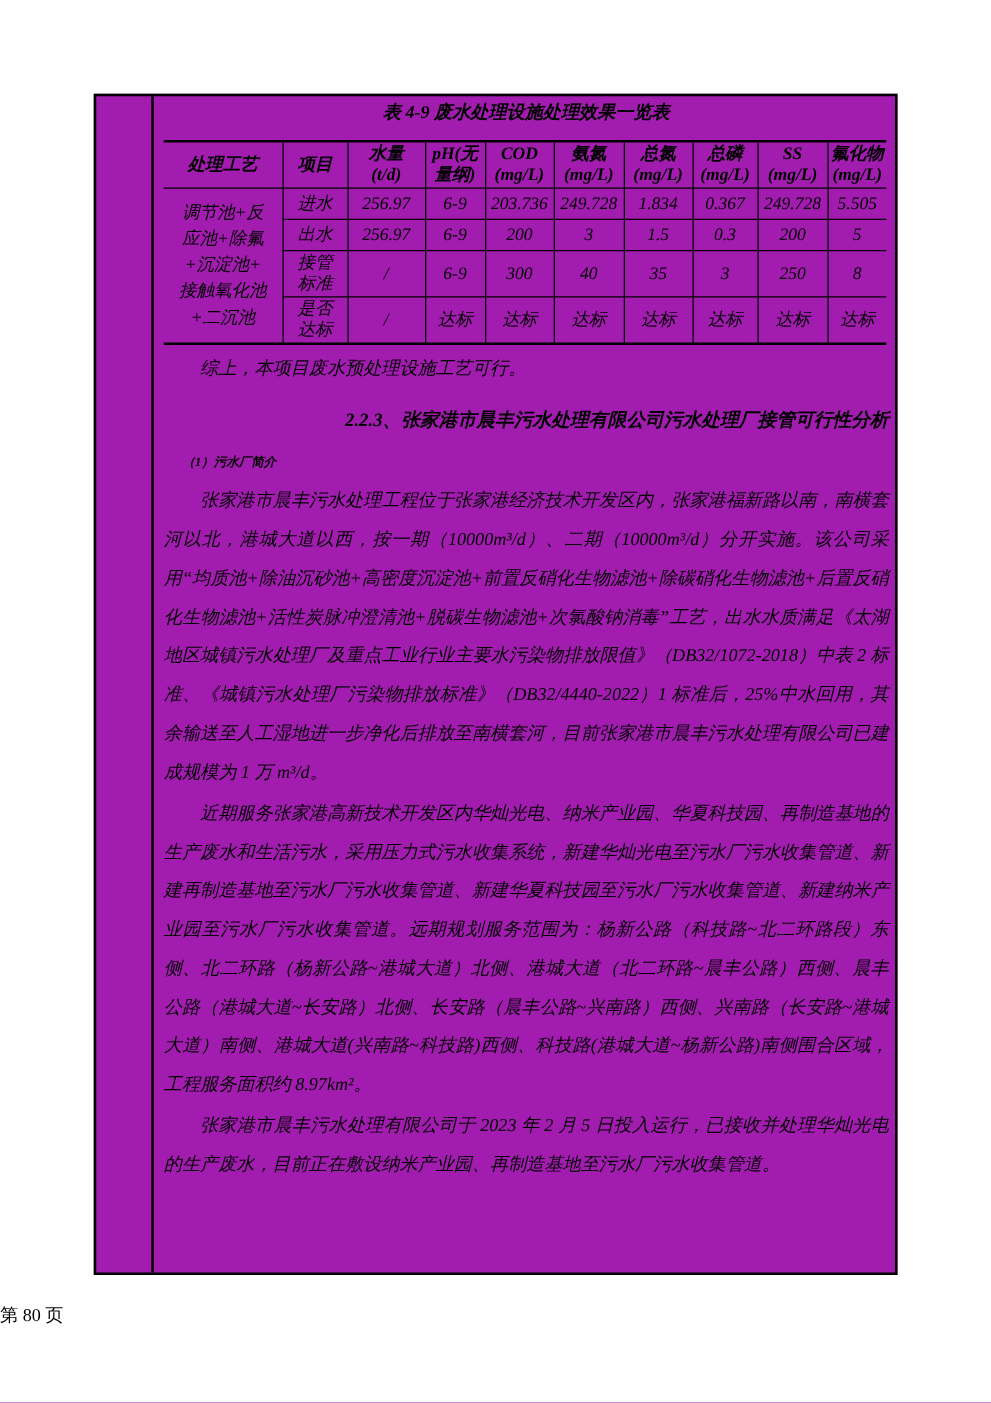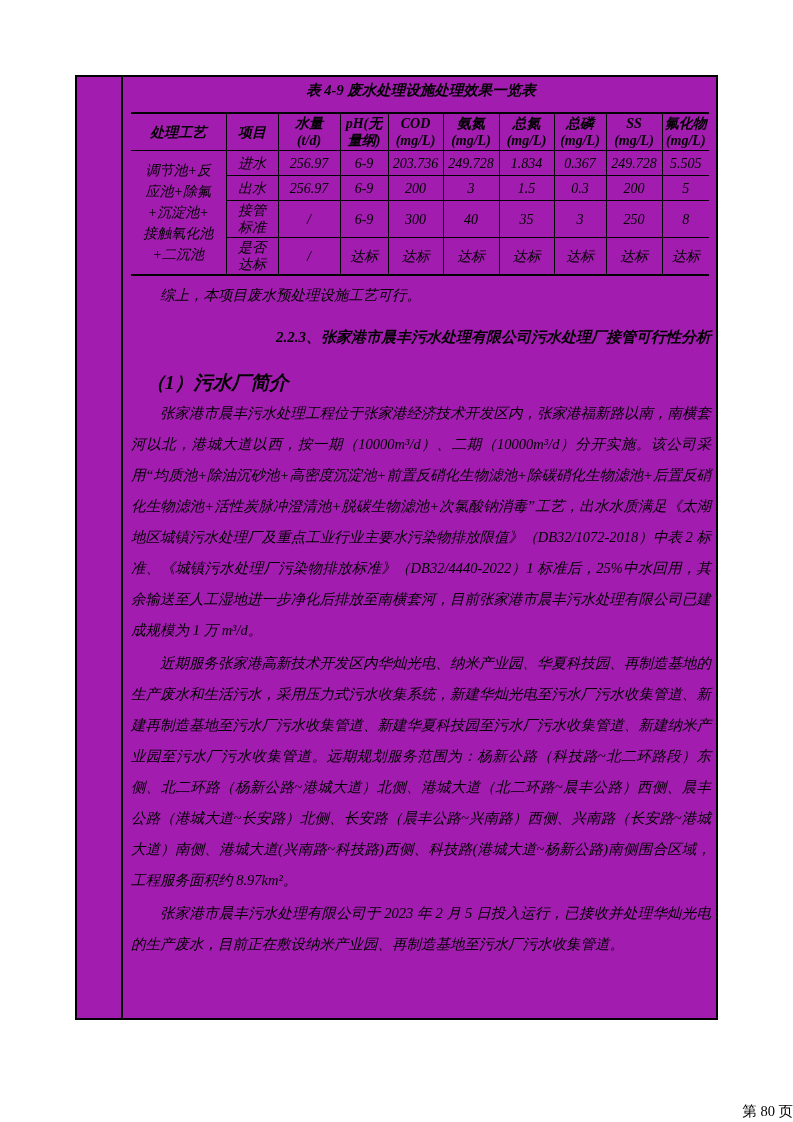--- a/index.html
+++ b/index.html
@@ -87,33 +87,32 @@
   }
   .sec-heading {
     font-size: 15px;
     font-weight: bold;
     line-height: 26px;
     margin: 4px 0 0;
     text-indent: 8px;
     text-align: right;
   }
   .sub-heading {
-    font-size: 19px;
+    font-size: 10px;
     font-weight: bold;
     line-height: 26px;
-    margin: 20px 0 0;
+    margin: 8px 0 0;
     text-indent: 15px;
   }
   .footer {
     position: absolute;
     left: 0; right: 0;
-    top: 1102px;
-    text-align: right;
-    font-size: 14.5px;
-    padding-left: 33px;
+    top: 1043px;
+    text-align: left;
+    font-size: 14.5px;
   }
 </style>
 </head>
 <body>
 
 <div class="frame">
   <div class="left-col"></div>
   <div class="content">
 
     <div class="table-title">表 4-9  废水处理设施处理效果一览表</div>

